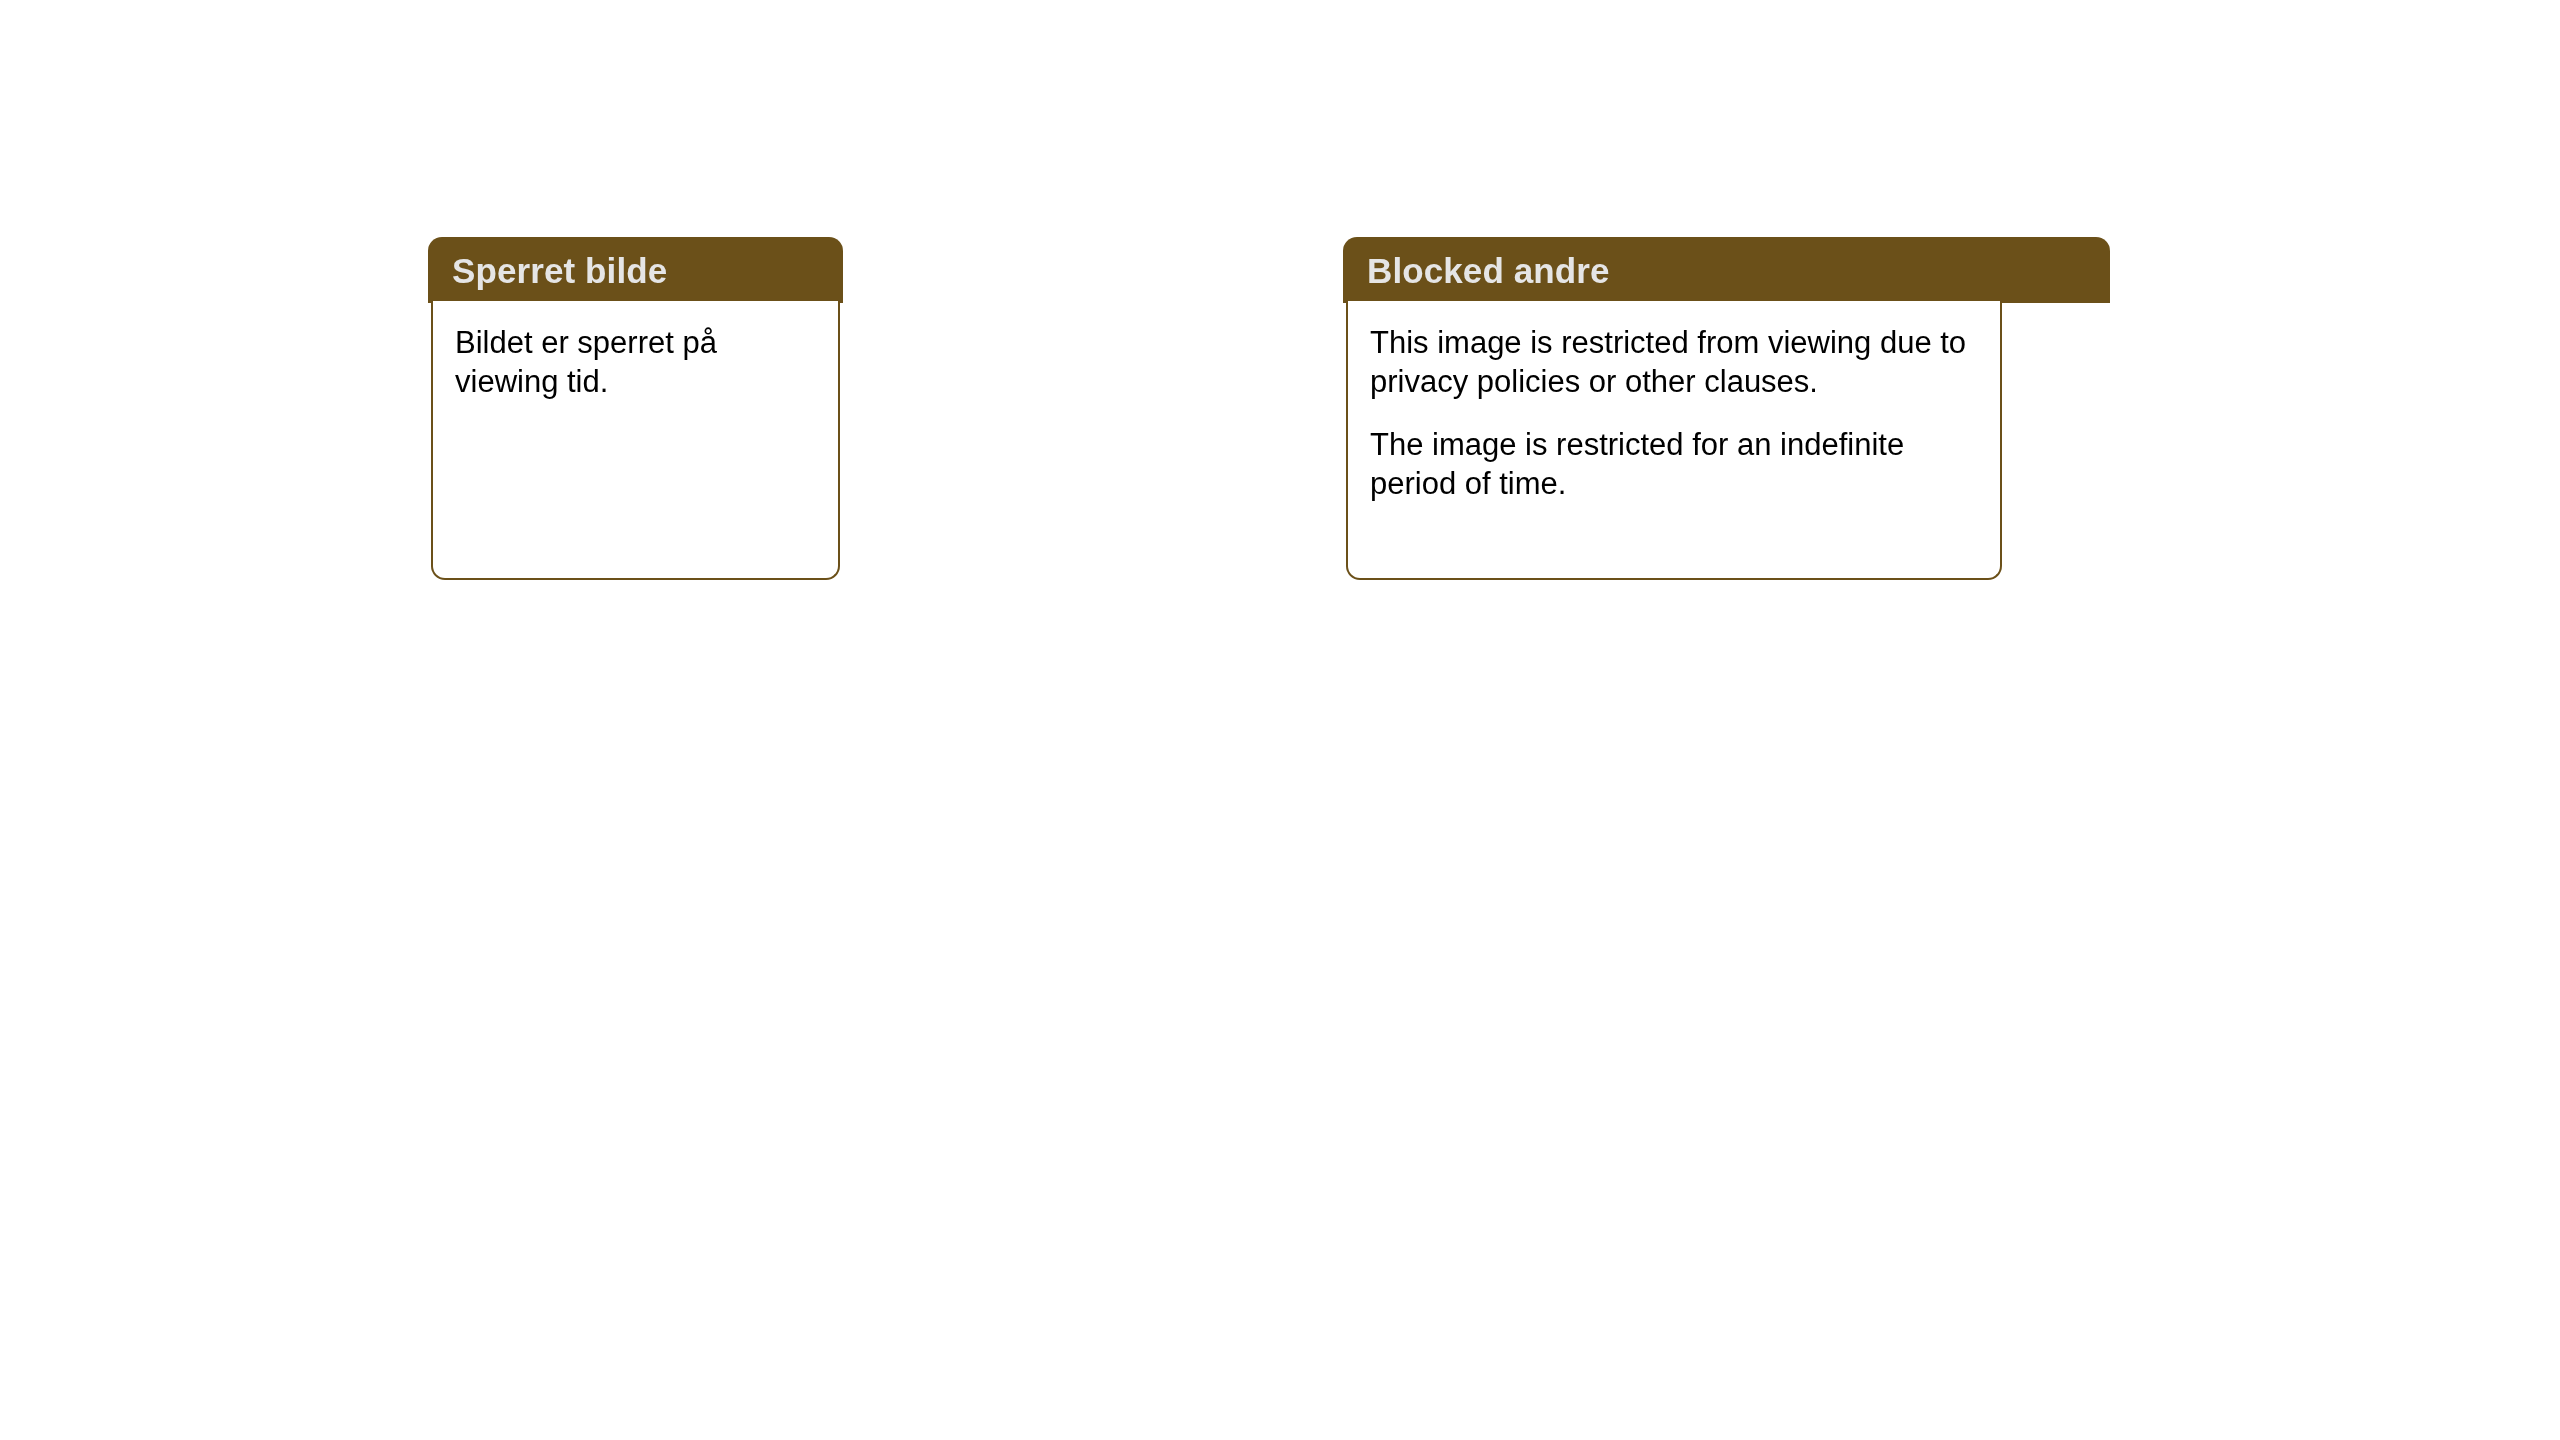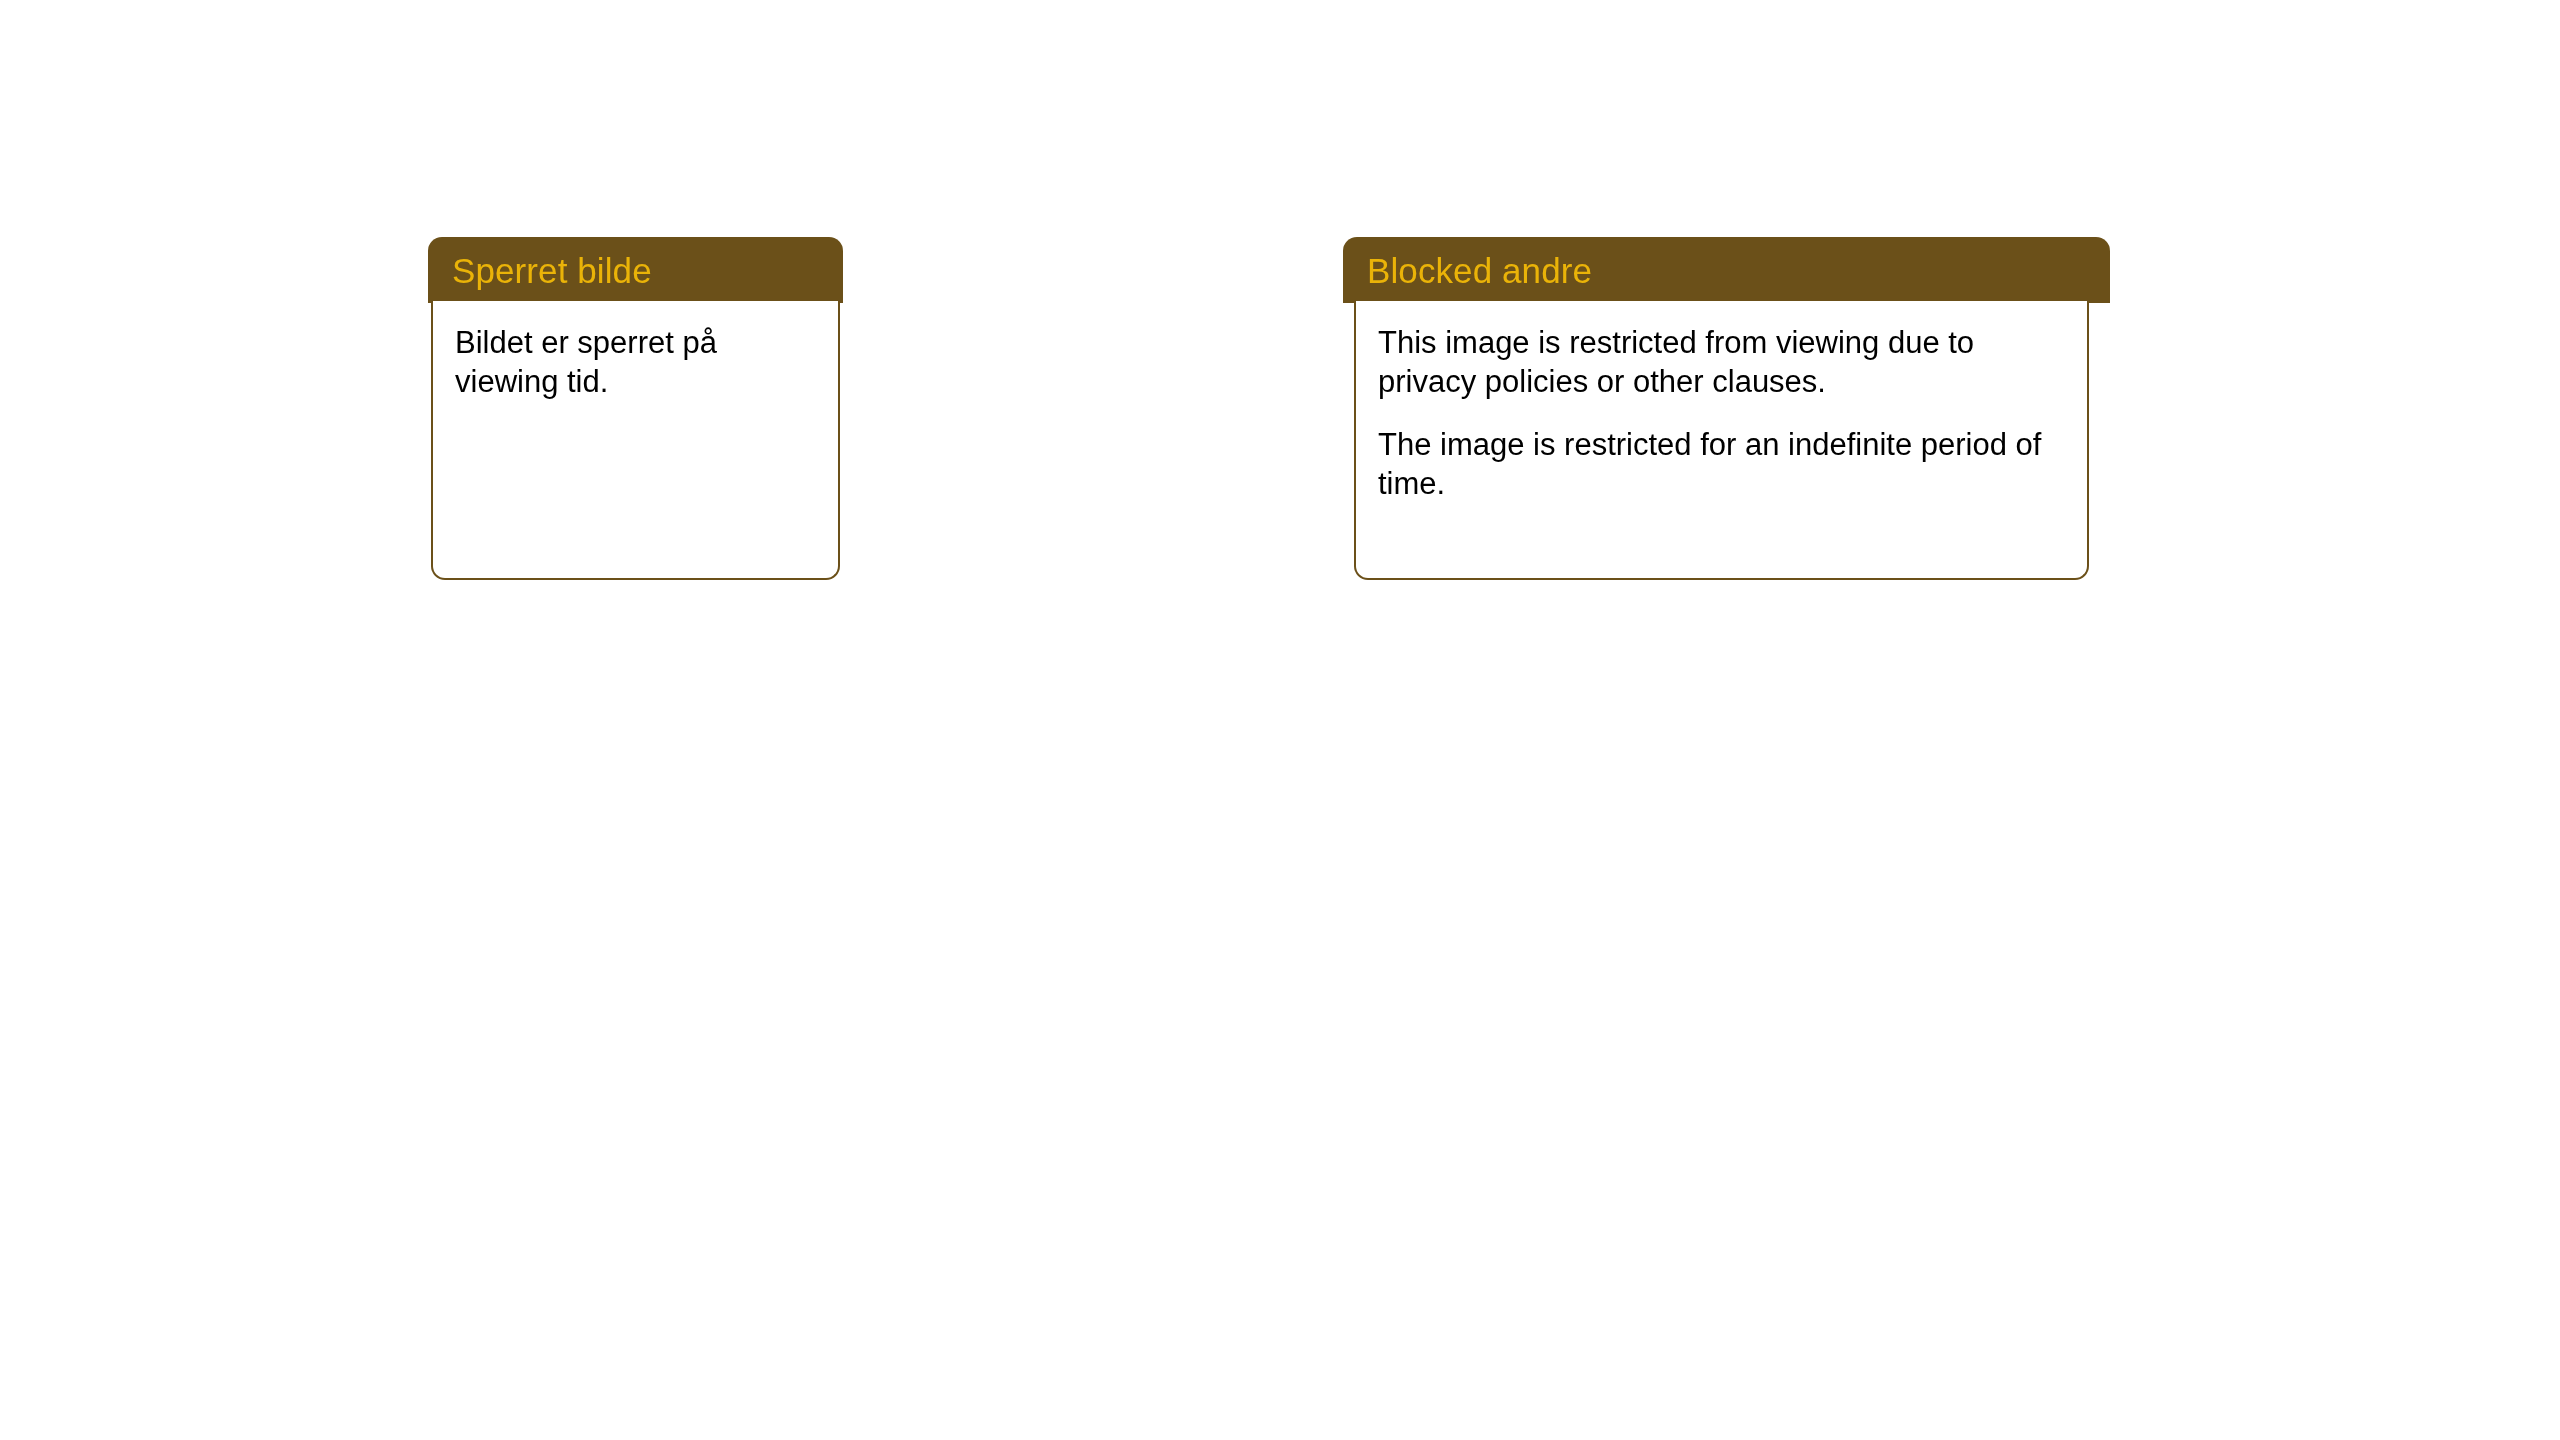--- a/index.html
+++ b/index.html
@@ -37,23 +37,23 @@
     background: #6b5019;
     border-top-left-radius: 14px;
     border-top-right-radius: 14px;
     box-sizing: border-box;
     display: flex;
     align-items: center;
     padding-left: 24px;
   }
 
   .panel-title {
-    color: #eab308;
+    color: #e5e5e5;
     font-size: 35px;
-    font-weight: 400;
+    font-weight: 700;
     line-height: 1;
     letter-spacing: 0.1px;
     white-space: nowrap;
   }
 
   .panel-body {
     position: absolute;
     top: 64px;
     border: 2px solid #6b5019;
     border-top: none;
@@ -77,21 +77,21 @@
   }
 
   
   #panel-no { left: 428px; width: 415px; }
   #panel-no .panel-header { width: 415px; }
   #panel-no .panel-body   { left: 3px; width: 409px; height: 279px; }
 
   
   #panel-en { left: 1343px; width: 767px; }
   #panel-en .panel-header { width: 767px; }
-  #panel-en .panel-body   { left: 11px; width: 735px; height: 279px; }
+  #panel-en .panel-body   { left: 3px; width: 656px; height: 279px; }
 </style>
 </head>
 <body>
 
 <div id="stage">
 
   <section class="panel" id="panel-no">
 
     <div class="panel-header">
       <h1 class="panel-title">Sperret bilde</h1>

